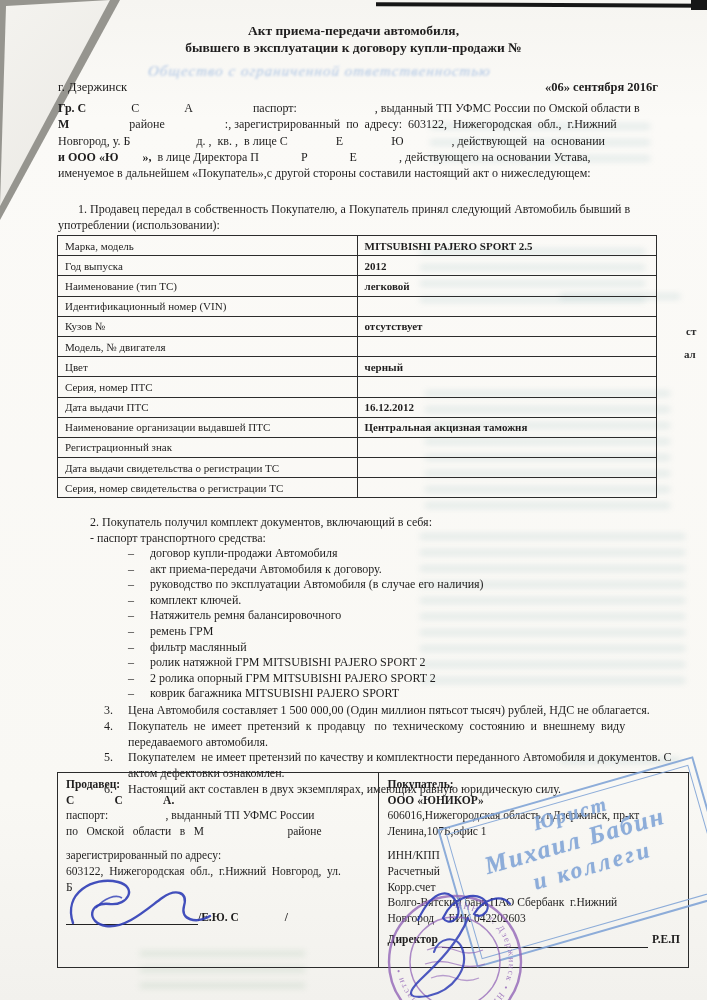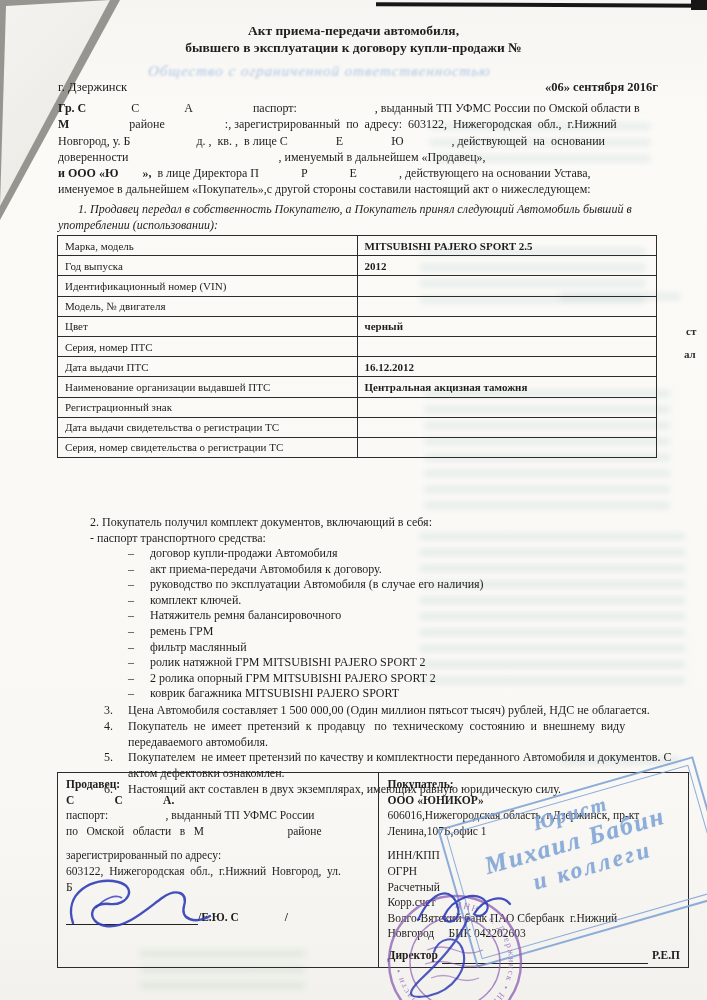--- a/index.html
+++ b/index.html
@@ -21,21 +21,21 @@
   .cityrow{position:absolute;left:58px;top:80px;width:600px;display:flex;justify-content:space-between;font-size:12.5px;}
   
   .ghost-line{position:absolute;left:148px;top:63px;width:560px;font-style:italic;font-size:15px;letter-spacing:1px;
               color:rgba(108,152,214,.55);filter:blur(1.1px);transform:skewX(-5deg);white-space:nowrap;}
   .bleed{position:absolute;filter:blur(3px);opacity:.5;pointer-events:none;
          background:repeating-linear-gradient(180deg,rgba(74,136,146,0) 0 6px,rgba(74,136,146,.30) 6px 11px,rgba(74,136,146,0) 11px 16px);}
   .bleed.green{background:repeating-linear-gradient(180deg,rgba(96,150,110,0) 0 6px,rgba(96,150,110,.32) 6px 11px,rgba(96,150,110,0) 11px 16px);}
   
   .intro{position:absolute;left:58px;top:100px;width:602px;font-size:12px;line-height:16.3px;}
   .intro div{white-space:pre-wrap;}
-  .sec1{position:absolute;left:58px;top:201px;width:600px;font-size:12px;line-height:16px;text-indent:20px;font-style:italic;}
+  .sec1{position:absolute;left:58px;top:201px;width:600px;font-size:12px;line-height:16px;text-indent:20px;}
   
   table.vt{position:absolute;left:57px;top:235px;width:600px;border-collapse:collapse;font-size:11px;}
   table.vt td{border:1px solid #2c2c2c;padding:2px 7px;height:15.2px;}
   table.vt td.lab{width:50%;}
   table.vt td.val{font-weight:700;}
   
   .sec2{position:absolute;left:58px;top:514px;width:612px;font-size:12px;line-height:16px;margin-left:32px;}
   .dash-list{margin-left:38px;}
   .dash-item{display:flex;line-height:15.6px;}
   .dash-item .mk{width:22px;flex:none;}
@@ -89,40 +89,47 @@
   </div>
   <div class="cityrow">
     <span>г. Дзержинск</span>
     <span class="b">«06» сентября 2016г</span>
   </div>
 
   <div class="intro">
     <div><span class="b pre">Гр. С</span><span class="pre">               С               А                    паспорт:                          , выданный ТП УФМС России по Омской области в</span></div>
     <div><span class="b pre">М</span><span class="pre">                    районе                    :, зарегистрированный  по  адресу:  603122,  Нижегородская  обл.,  г.Нижний</span></div>
     <div><span class="b pre"></span><span class="pre">Новгород, у. Б                      д. ,  кв. ,  в лице С                Е                Ю                , действующей  на  основании</span></div>
-    <div><span class="b pre"></span><span class="pre">доверенности                                                  , именуемый в дальнейшем «Продавец»,</span></div>
     <div><span class="b pre">и ООО «Ю        »,</span><span class="pre">  в лице Директора П              Р              Е              , действующего на основании Устава,</span></div>
     <div><span class="b pre"></span><span class="pre">именуемое в дальнейшем «Покупатель»,с другой стороны составили настоящий акт о нижеследующем:</span></div>
   </div>
 
   <div class="sec1">1. Продавец передал в собственность Покупателю, а Покупатель принял следующий Автомобиль бывший в употреблении (использовании):</div>
 
   <table class="vt">
     <tbody>
         <tr>
           <td class="lab">Марка, модель</td>
           <td class="val">MITSUBISHI PAJERO SPORT 2.5</td>
         </tr>
     <tr>
           <td class="lab">Год выпуска</td>
           <td class="val">2012</td>
         </tr>
     <tr>
+          <td class="lab">Наименование (тип ТС)</td>
+          <td class="val">легковой</td>
+        </tr>
+    <tr>
           <td class="lab">Идентификационный номер (VIN)</td>
           <td class="val"></td>
+        </tr>
+    <tr>
+          <td class="lab">Кузов №</td>
+          <td class="val">отсутствует</td>
         </tr>
     <tr>
           <td class="lab">Модель, № двигателя</td>
           <td class="val"></td>
         </tr>
     <tr>
           <td class="lab">Цвет</td>
           <td class="val">черный</td>
         </tr>
     <tr>
@@ -232,21 +239,20 @@
         <span class="b nowrap">/Е.Ю. С                /</span>
       </div>
     </div>
     <div class="bcell right">
       <div class="b">Покупатель:</div>
       <div class="b">ООО «ЮНИКОР»</div>
       <div class="nowrap">606016,Нижегородская область, г.Дзержинск, пр-кт</div>
       <div class="nowrap">Ленина,107Б,офис 1</div>
       <div class="gap8"></div>
       <div>ИНН/КПП</div>
-      <div>ОГРН</div>
       <div>Расчетный</div>
       <div>Корр.счет</div>
       <div class="nowrap">Волго-Вятский банк ПАО Сбербанк  г.Нижний</div>
       <div class="nowrap">Новгород     БИК 042202603</div>
       <div class="dirrow">
         <span class="b">Директор</span>
         <span class="uline"></span>
         <span class="b">Р.Е.П</span>
       </div>
     </div>

